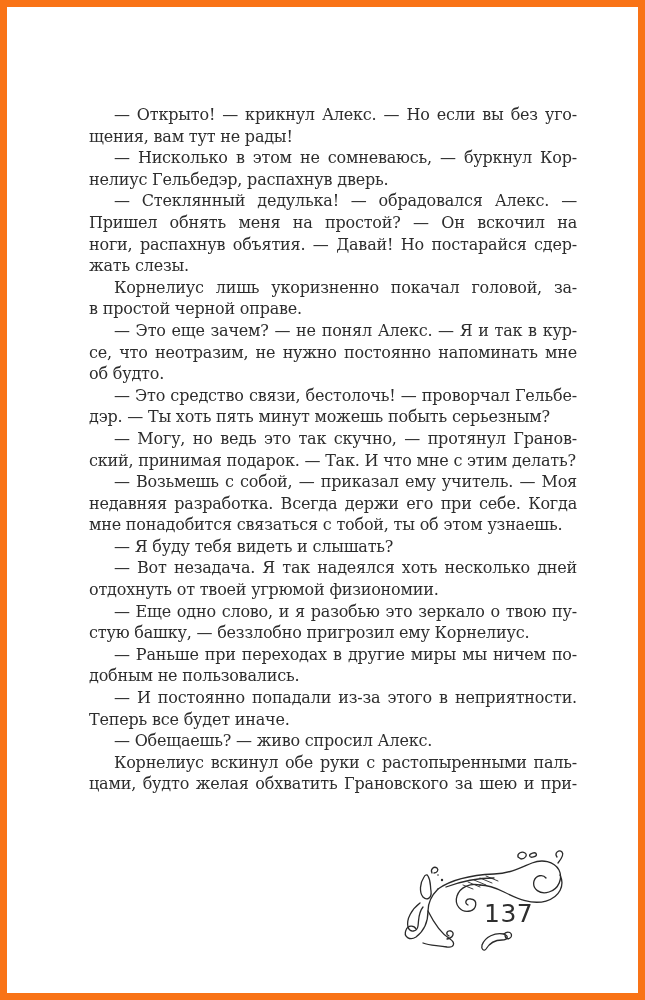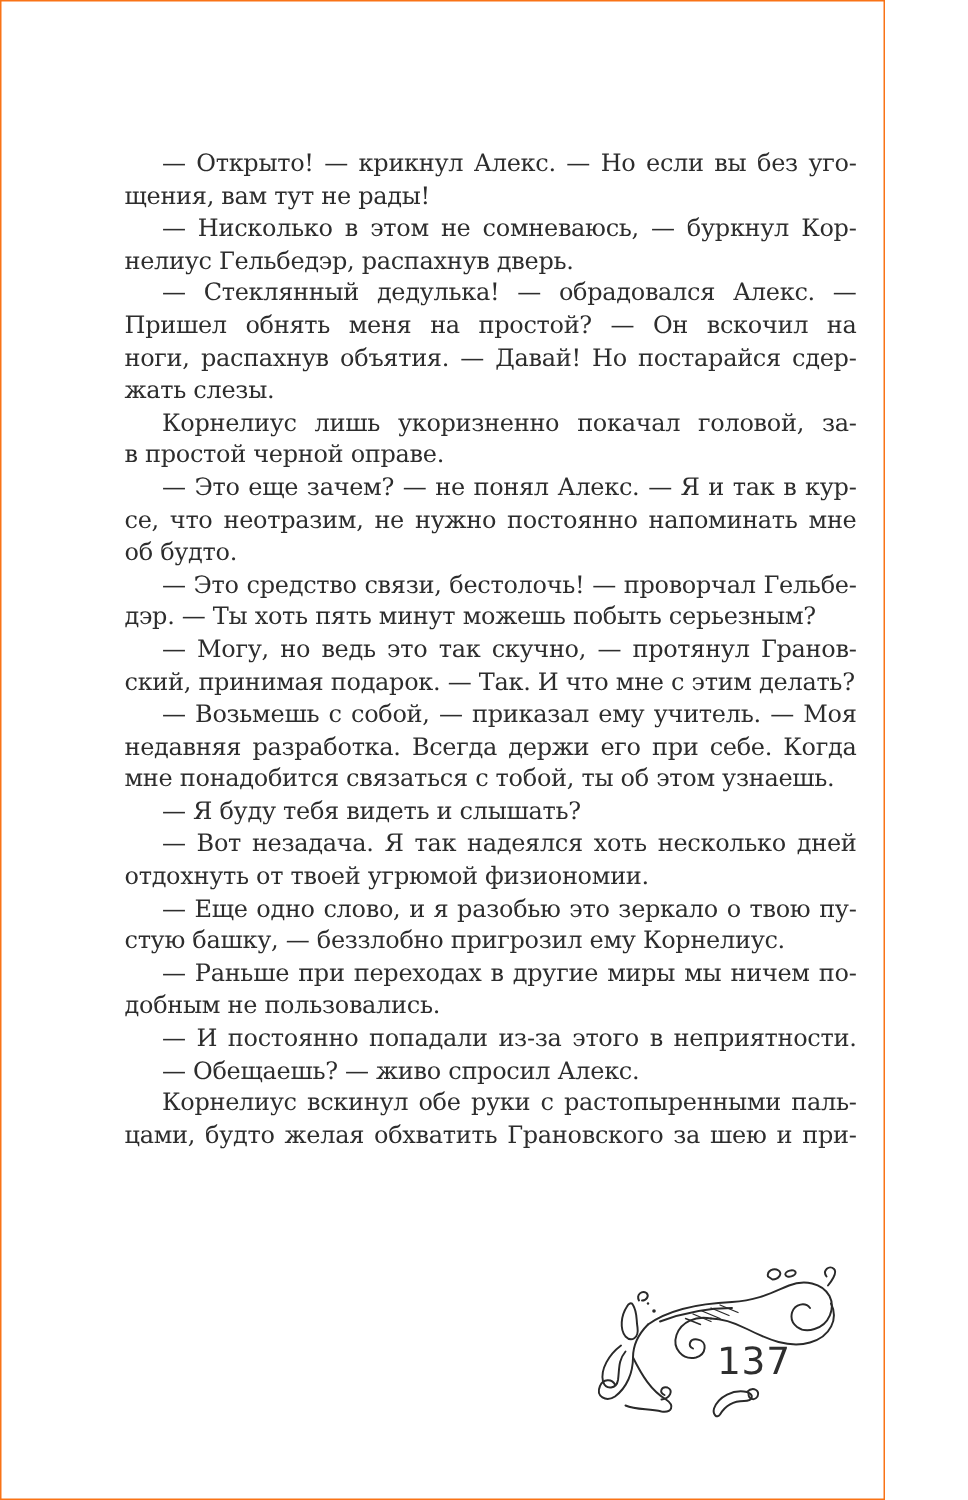--- a/index.html
+++ b/index.html
@@ -3,25 +3,25 @@
 <meta charset="utf-8">
 <style>
   html, body {
     margin: 0;
     padding: 0;
     background: #ffffff;
     font-family: "DejaVu Serif", "Liberation Serif", serif;
   }
   .page {
     position: relative;
-    width: 590px;
+    width: 645px;
     height: 1000px;
     box-sizing: border-box;
     background: #ffffff;
-    border: 1px solid #f97316;
+    border: 7px solid #f97316;
     overflow: hidden;
   }
   .text-block {
     position: absolute;
     left: 82px;
     top: 97px;
     width: 488px;
     font-size: 16px;
     line-height: 21.6px;
     letter-spacing: -0.2px;
@@ -80,20 +80,21 @@
       <div class="line">недавняя разработка. Всегда держи его при себе. Когда</div>
       <div class="line last">мне понадобится связаться с тобой, ты об этом узнаешь.</div>
       <div class="line indent last">— Я буду тебя видеть и слышать?</div>
       <div class="line indent">— Вот незадача. Я так надеялся хоть несколько дней</div>
       <div class="line last">отдохнуть от твоей угрюмой физиономии.</div>
       <div class="line indent">— Еще одно слово, и я разобью это зеркало о твою пу-</div>
       <div class="line last">стую башку, — беззлобно пригрозил ему Корнелиус.</div>
       <div class="line indent">— Раньше при переходах в другие миры мы ничем по-</div>
       <div class="line last">добным не пользовались.</div>
       <div class="line indent">— И постоянно попадали из-за этого в неприятности.</div>
+      <div class="line last">Теперь все будет иначе.</div>
       <div class="line indent last">— Обещаешь? — живо спросил Алекс.</div>
       <div class="line indent">Корнелиус вскинул обе руки с растопыренными паль-</div>
       <div class="line">цами, будто желая обхватить Грановского за шею и при-</div>
     </div>
 
   <div class="footer-art">
     <svg viewBox="0 0 180 118" xmlns="http://www.w3.org/2000/svg" fill="none" stroke="#2a2a2a" stroke-width="1.3" stroke-linecap="round" stroke-linejoin="round">
 
       <path d="M48,44 C62,34 82,30 104,29 C122,28 132,22 142,18 C152,14 164,16 169,25 C173,33 169,44 159,47 C150,50 142,44 144,36 C146,30 153,29 156,33"></path>
 

